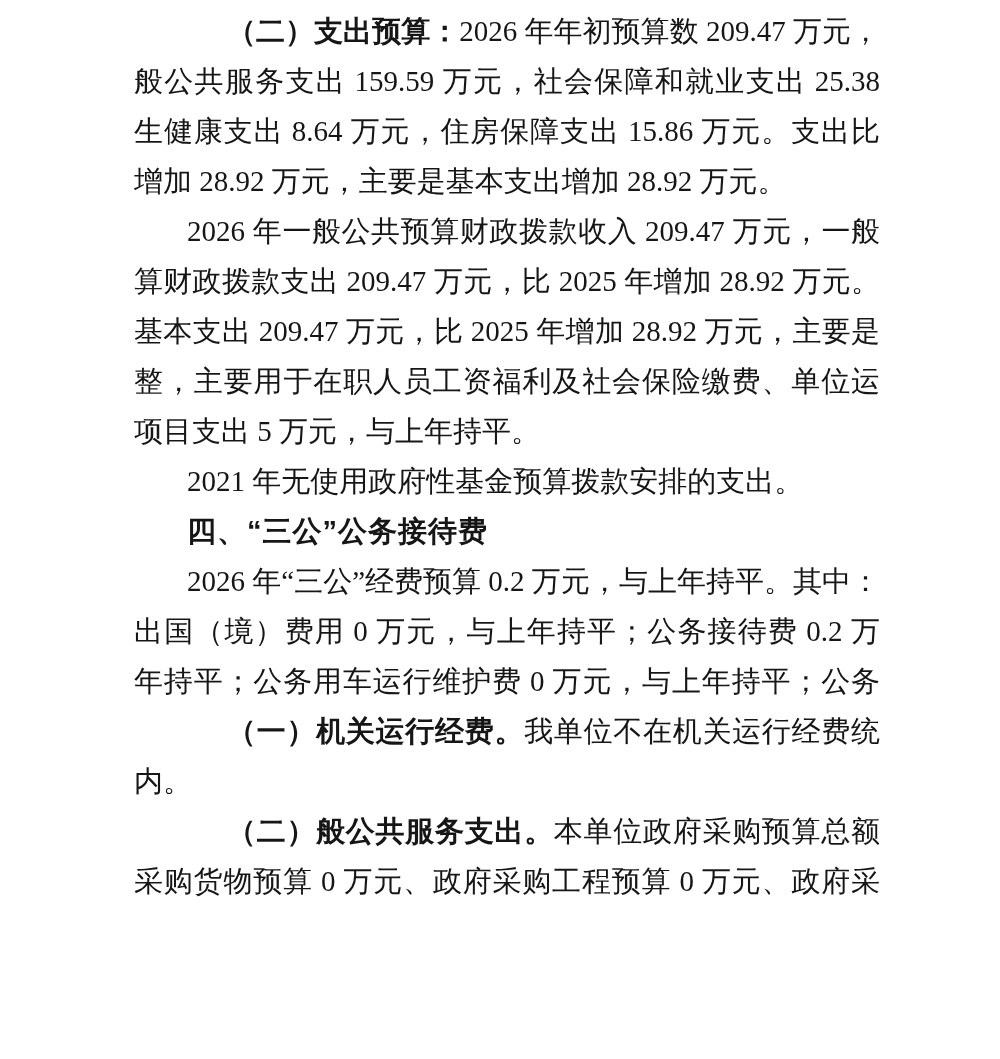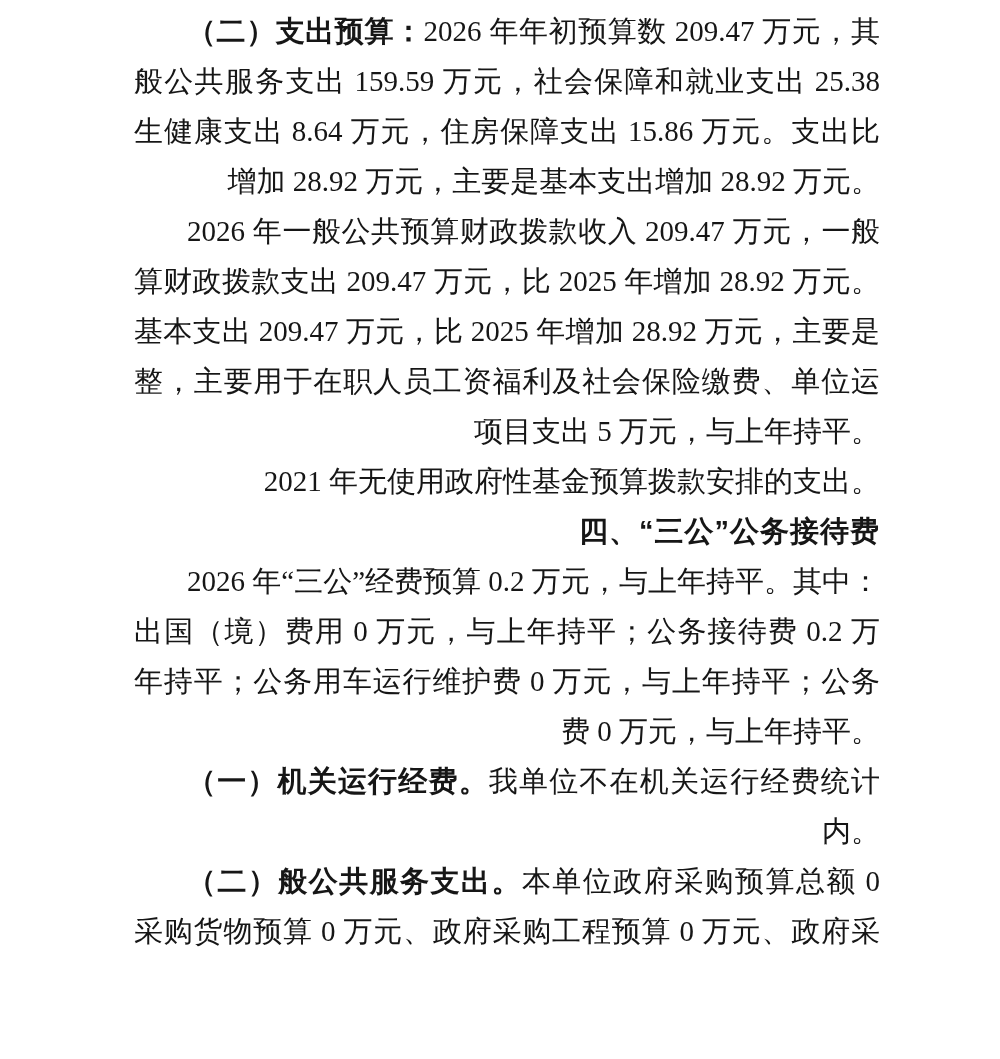--- a/index.html
+++ b/index.html
@@ -16,38 +16,39 @@
     background: #ffffff;
     color: #161616;
     overflow: hidden;
     font-family: "Liberation Serif", "DejaVu Serif", serif;
     font-size: 29px;
   }
   .ln {
     height: 50px;
     line-height: 50px;
     overflow: hidden;
-    text-align: right;
+    text-align: left;
   }
   
   .fill {
     text-align: justify;
     text-align-last: justify;
   }
   
   .indent {
     padding-left: 53px;
   }
   .h {
     font-family: "Liberation Sans", "DejaVu Sans", sans-serif;
     font-weight: 700;
     letter-spacing: 1px;
   }
   .lead {
     font-weight: 700;
+    margin-left: 40px;
   }
 </style>
 </head>
 <body>
 
 <div class="page">
 
   <div>
     <div class="ln fill indent"><span class="lead">（二）支出预算：</span><span>2026 年年初预算数 209.47 万元，其中：一</span></div>
     <div class="ln fill">般公共服务支出 159.59 万元，社会保障和就业支出 25.38 万元，卫</div>
@@ -67,21 +68,20 @@
   <div>
     <div class="ln indent">2021 年无使用政府性基金预算拨款安排的支出。</div>
   </div>
 
   <div class="ln h indent">四、“三公”公务接待费</div>
 
   <div>
     <div class="ln fill indent">2026 年“三公”经费预算 0.2 万元，与上年持平。其中：因公</div>
     <div class="ln fill">出国（境）费用 0 万元，与上年持平；公务接待费 0.2 万元，与上</div>
     <div class="ln fill">年持平；公务用车运行维护费 0 万元，与上年持平；公务用车购置</div>
-    <div class="ln">费 0 万元，与上年持平。</div>
   </div>
 
 
   <div>
     <div class="ln fill indent"><span class="lead">（一）机关运行经费。</span><span>我单位不在机关运行经费统计范围之</span></div>
     <div class="ln">内。</div>
   </div>
 
   <div>
     <div class="ln fill indent"><span class="lead">（二）般公共服务支出。</span><span>本单位政府采购预算总额 0 万元：政府</span></div>

